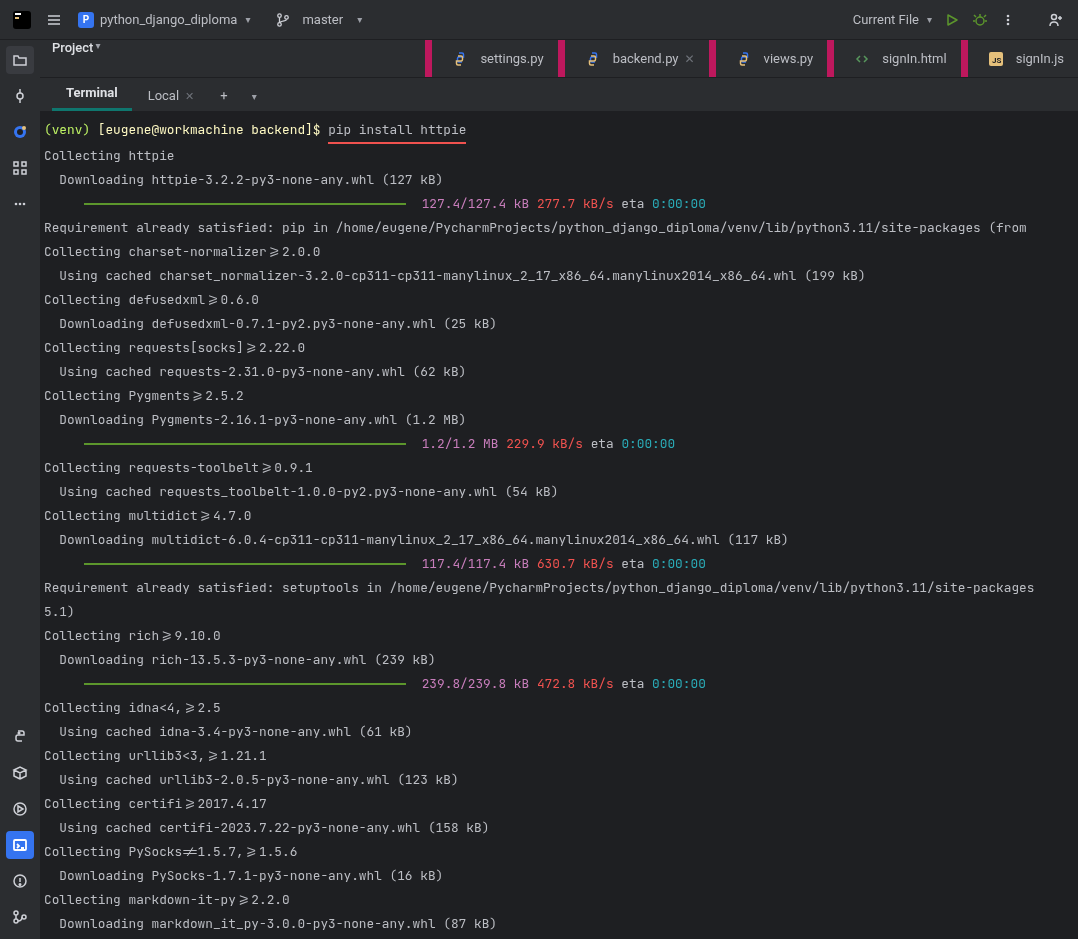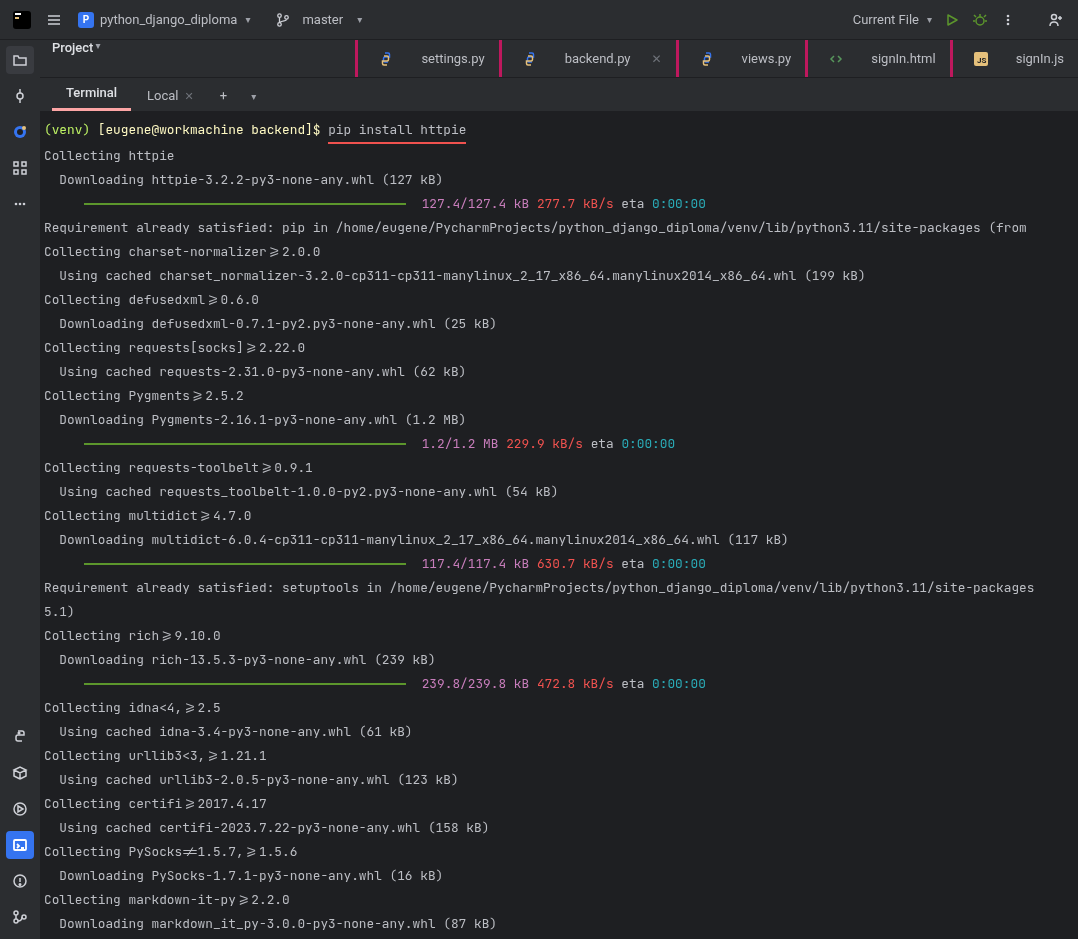--- a/index.html
+++ b/index.html
@@ -19,26 +19,26 @@
 .left-rail, .right-rail { position:absolute; top:40px; bottom:0; width:40px; background:#2b2d30; display:flex; flex-direction:column; align-items:center; padding-top:6px; gap:8px;}
 .left-rail { left:0;}
 .rail-icon { width:28px; height:28px; display:flex; align-items:center; justify-content:center; border-radius:4px; color:#ced0d6;}
 .rail-icon.active { background:#393b40;}
 .rail-icon.blue { background:#3574f0; color:#fff;}
 .left-rail .bottom { margin-top:auto; margin-bottom:8px; display:flex; flex-direction:column; gap:8px;}
 .content { position:absolute; left:40px; right:0; top:40px; bottom:0; display:flex; flex-direction:column;}
 .tab-strip { height:38px; display:flex; background:#2b2d30; border-bottom:1px solid #1e1f22;}
 .proj-tab { display:flex; align-items:flex-start; padding:0 12px; font-weight:500; color:#dfe1e5;}
 .editor-tabs { display:flex; margin-left:auto; height:100%;}
-.etab { display:flex; align-items:center; gap:21px; padding:0 14px; color:#bcbec4; font-size:13px; border-left:3px solid #be185d;}
+.etab { display:flex; align-items:center; gap:6px; padding:0 14px; color:#bcbec4; font-size:13px; border-left:7px solid #be185d;}
 .etab .close { font-size:12px; color:#6f737a;}
 .file-icon { width:28px; height:14px; display:inline-flex; align-items:center; justify-content:center;}
 .term-tabs { height:34px; display:flex; align-items:flex-end; background:#2b2d30; border-bottom:1px solid #1e1f22; padding-left:12px; gap:2px;}
 .term-tab { padding:8px 14px 8px; color:#dfe1e5; font-weight:500; position:relative;}
-.term-tab.active { border-bottom:3px solid #fca5a5;}
+.term-tab.active { border-bottom:3px solid #0f766e;font-weight:bold;}
 .term-tab.sub { font-weight:400; color:#bcbec4;}
 .term-tab .close { font-size:11px; margin-left:6px; color:#6f737a;}
 .term-add { padding:8px 10px; color:#bcbec4;}
 .terminal { flex:1; background:#1e1f22; padding:6px 4px; font-family:"JetBrains Mono","Consolas",monospace; font-size:12.8px; line-height:24px; color:#bcbec4; overflow:hidden; white-space:pre;}
 .tline { white-space:pre;}
 .prompt-venv { color:#bef264;}
 .prompt-user { color:#fef9c3;}
 .prompt-cmd { color:#bcbec4;}
 .underline-red { display:inline-block; border-bottom:2px solid #f0524f; padding-bottom:0px;}
 .prog-bar { display:inline-block; height:2px; background:#5c962c; vertical-align:middle; margin-right:8px; margin-left:40px;}

